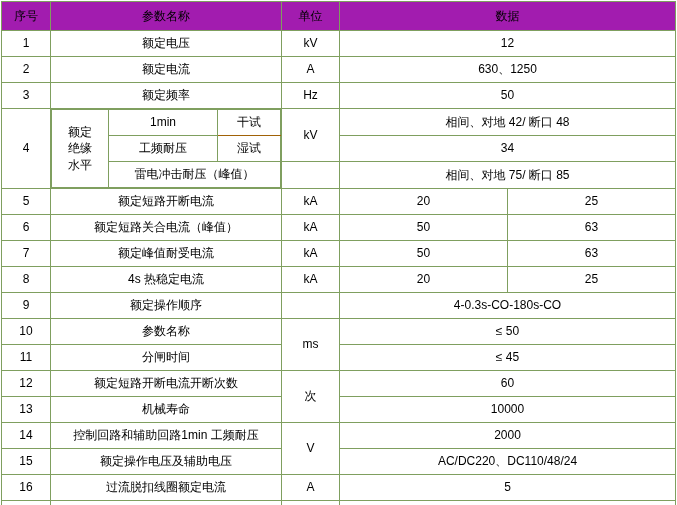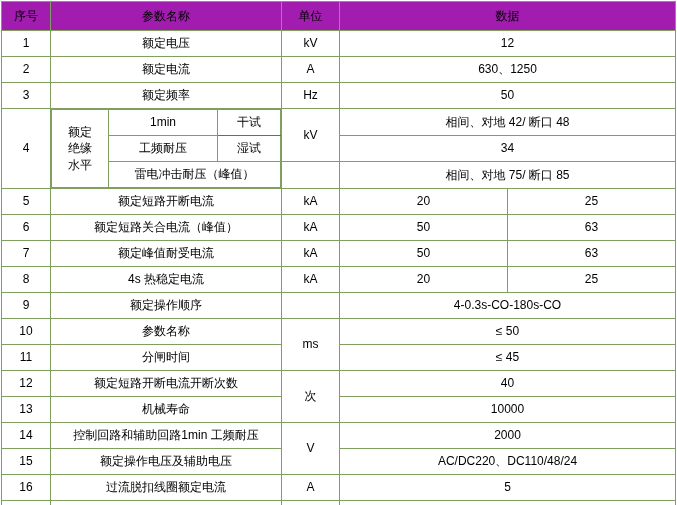--- a/index.html
+++ b/index.html
@@ -209,21 +209,21 @@
     <tr>
       <td>11</td>
       <td>分闸时间</td>
       <td>≤ 45</td>
     </tr>
 
     <tr>
       <td>12</td>
       <td>额定短路开断电流开断次数</td>
       <td rowspan="2">次</td>
-      <td>40</td>
+      <td>60</td>
     </tr>
     <tr>
       <td>13</td>
       <td>机械寿命</td>
       <td>10000</td>
     </tr>
 
     <tr>
       <td>14</td>
       <td>控制回路和辅助回路1min 工频耐压</td>

